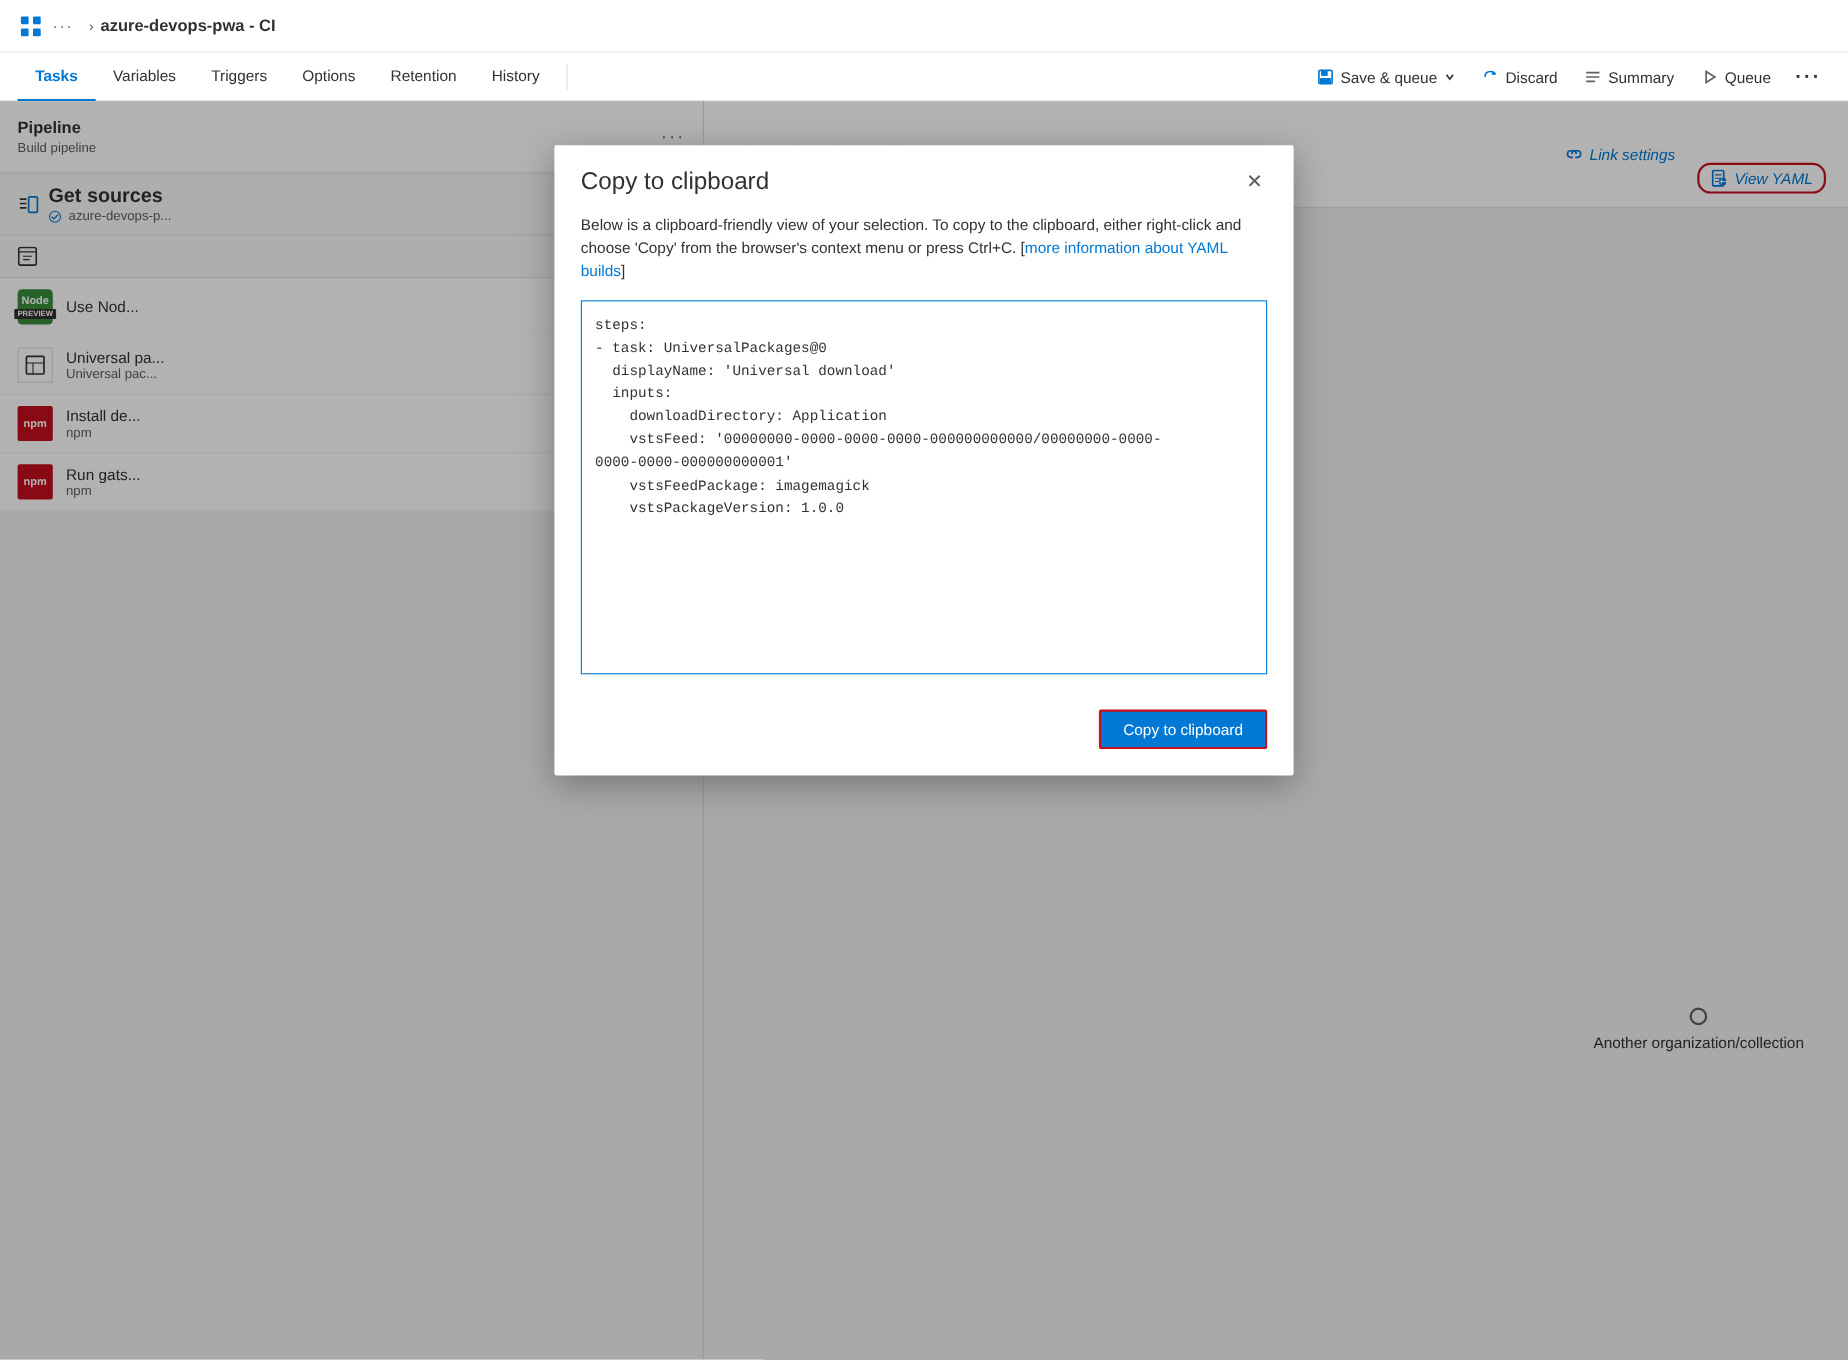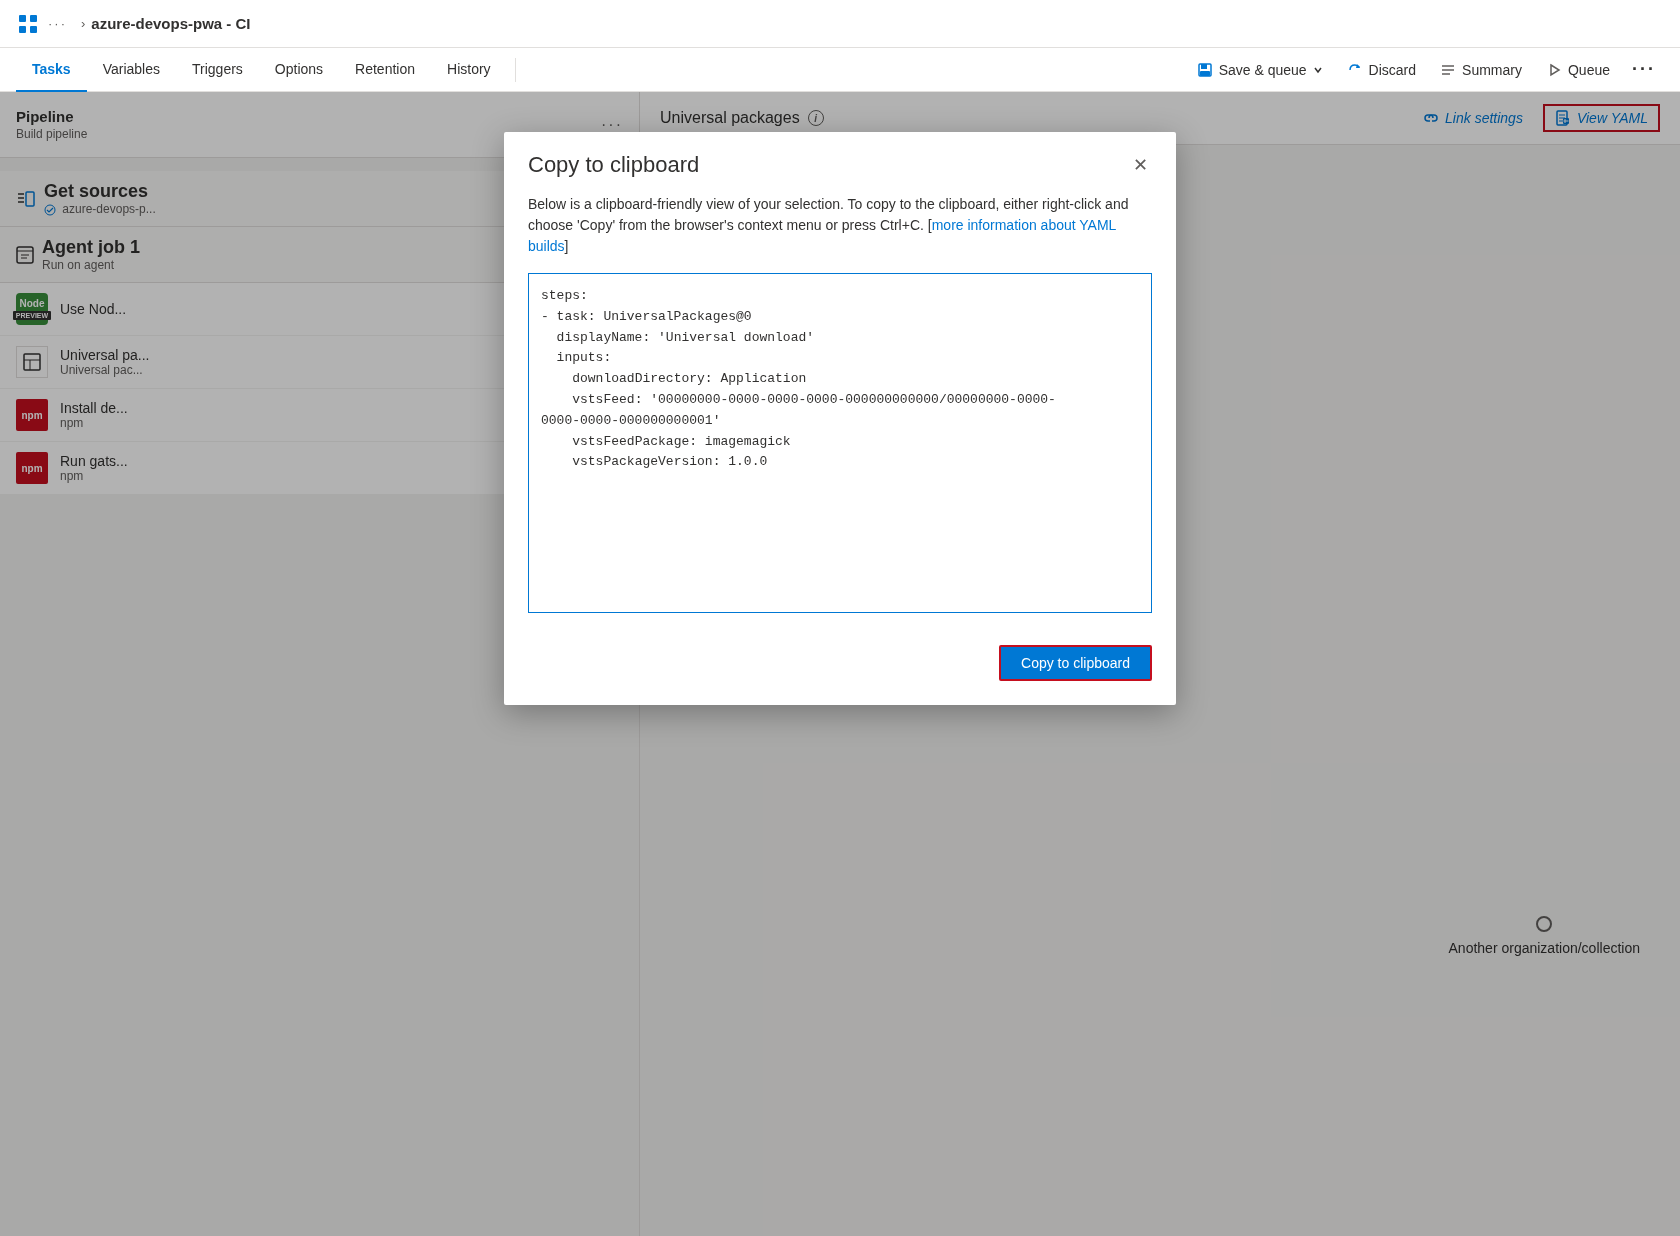--- a/index.html
+++ b/index.html
@@ -124,21 +124,21 @@
       background: #f3f2f1;
       border-right: 1px solid #e1dfdd;
       overflow: hidden;
       position: relative;
     }
 
     .sidebar-section {
       padding: 16px;
       border-bottom: 1px solid #e1dfdd;
       background: #fff;
-      margin-bottom: 13px;
+      margin-bottom: 0;
     }
     .sidebar-section-header {
       display: flex;
       align-items: center;
       justify-content: space-between;
     }
     .sidebar-section-title {
       font-size: 15px;
       font-weight: 600;
       color: #323130;
@@ -252,25 +252,26 @@
       cursor: pointer;
       font-size: 14px;
       padding: 4px 8px;
       border-radius: 2px;
     }
     .view-yaml-btn {
       border: 2px solid #c50f1f;
       padding: 4px 10px;
       color: #0078d4;
       cursor: pointer;
-      border-radius: 0;
+      border-radius: 12px;
       display: flex;
       align-items: center;
       gap: 6px;
       font-size: 14px;
+      margin-top: 44px;
     }
     .radio-circle {
       width: 16px;
       height: 16px;
       border-radius: 50%;
       border: 2px solid #605e5c;
       display: flex;
       align-items: center;
       justify-content: center;
     }
@@ -542,24 +543,20 @@
 
     <div class="agent-job-header">
       <div class="agent-job-icon">
         <svg width="18" height="18" viewBox="0 0 18 18">
           <rect x="1" y="1" width="16" height="16" rx="2" fill="none" stroke="#323130" stroke-width="1.5"></rect>
           <line x1="1" y1="5" x2="17" y2="5" stroke="#323130" stroke-width="1"></line>
           <line x1="5" y1="9" x2="13" y2="9" stroke="#323130" stroke-width="1"></line>
           <line x1="5" y1="12" x2="11" y2="12" stroke="#323130" stroke-width="1"></line>
         </svg>
       </div>
-      <div class="agent-job-info">
-        <div class="agent-job-name">Agent job 1</div>
-        <div class="agent-job-sub">Run on agent</div>
-      </div>
     </div>
 
     <div class="pipeline-item">
       <div class="pipeline-item-icon">
         <div class="node-icon">
           <span style="font-size:10px;font-weight:bold;">Node</span>
           <span class="preview-badge">PREVIEW</span>
         </div>
       </div>
       <div class="pipeline-item-info">

